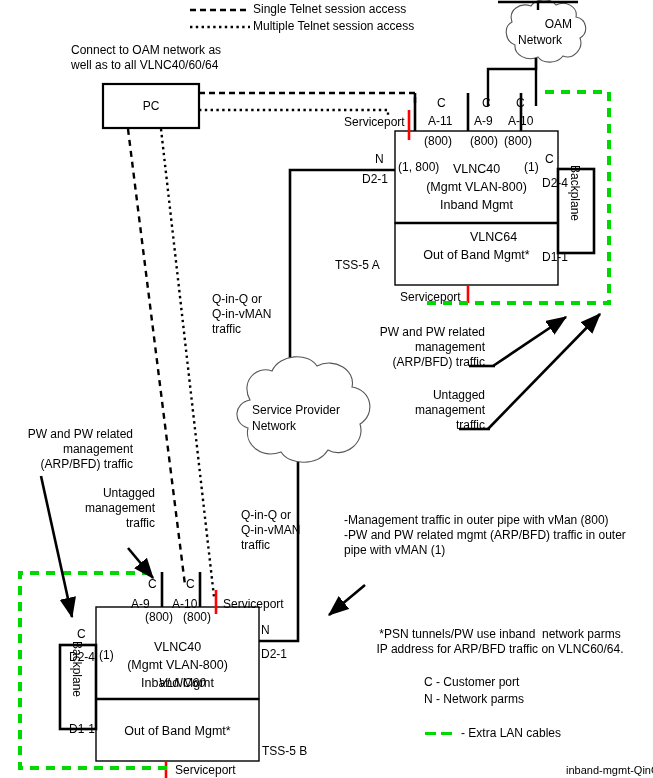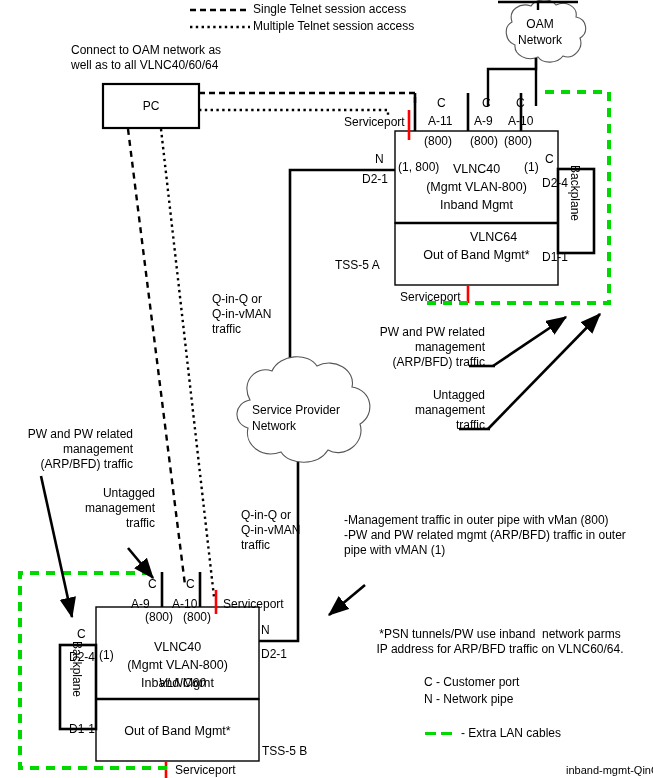--- a/index.html
+++ b/index.html
@@ -145,21 +145,21 @@
   </svg>
 
   <div class="lbl" style="left:253px; top:2px;">Single Telnet session access</div>
   <div class="lbl" style="left:253px; top:19px;">Multiple Telnet session access</div>
 
   <div class="lbl" style="left:71px; top:43px;">Connect to OAM network as
 well as to all VLNC40/60/64</div>
 
   <div class="lbl" style="left:103px; top:99px; width:96px; text-align:center;">PC</div>
 
-  <div class="lbl ctr" style="left:508px; top:17px; width:64px;">OAM</div>
+  <div class="lbl ctr" style="left:508px; top:17px; width:64px;text-align:right;">OAM</div>
   <div class="lbl ctr" style="left:508px; top:33px; width:64px;">Network</div>
 
   <div class="lbl" style="left:437px; top:96px;">C</div>
   <div class="lbl sm" style="left:428px; top:114px;">A-11</div>
   <div class="lbl sm" style="left:424px; top:134px;">(800)</div>
 
   <div class="lbl" style="left:482px; top:96px;">C</div>
   <div class="lbl sm" style="left:474px; top:114px;">A-9</div>
   <div class="lbl sm" style="left:470px; top:134px;">(800)</div>
 
@@ -219,21 +219,21 @@
 traffic</div>
 
   <div class="lbl" style="left:344px; top:513px;">-Management traffic in outer pipe with vMan (800)
 -PW and PW related mgmt (ARP/BFD) traffic in outer
 pipe with vMAN (1)</div>
 
   <div class="lbl ctr" style="left:350px; top:627px; width:300px;">*PSN tunnels/PW use inband  network parms
 IP address for ARP/BFD traffic on VLNC60/64.</div>
 
   <div class="lbl" style="left:424px; top:675px;">C - Customer port</div>
-  <div class="lbl" style="left:424px; top:692px;">N - Network pipe</div>
+  <div class="lbl" style="left:424px; top:692px;">N - Network parms</div>
   <div class="legend-dash" style="left:425px; top:732px; width:11px;"></div>
   <div class="legend-dash" style="left:441px; top:732px; width:11px;"></div>
   <div class="lbl" style="left:461px; top:726px;">- Extra LAN cables</div>
 
   <div class="lbl" style="left:148px; top:577px;">C</div>
   <div class="lbl sm" style="left:131px; top:597px;">A-9</div>
   <div class="lbl sm" style="left:145px; top:610px;">(800)</div>
 
   <div class="lbl" style="left:186px; top:577px;">C</div>
   <div class="lbl sm" style="left:172px; top:597px;">A-10</div>

